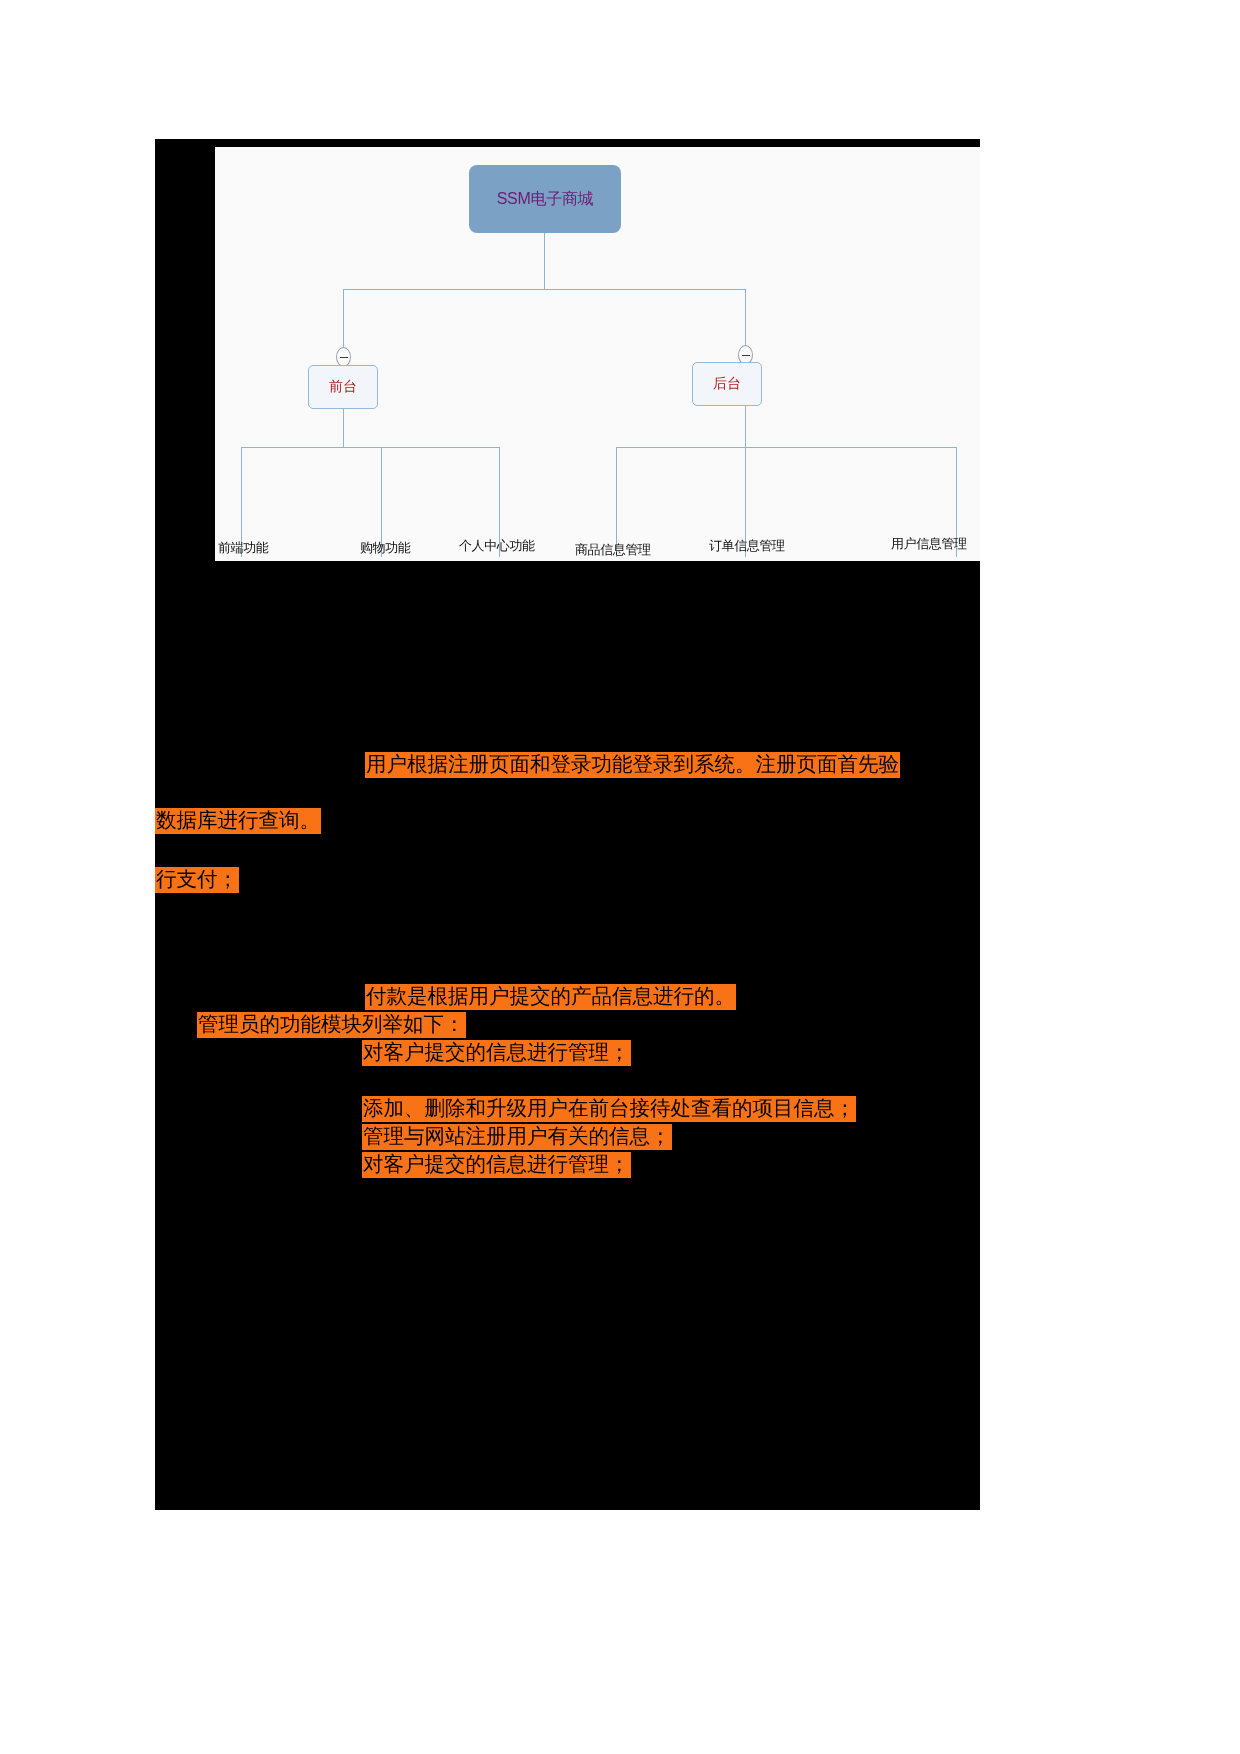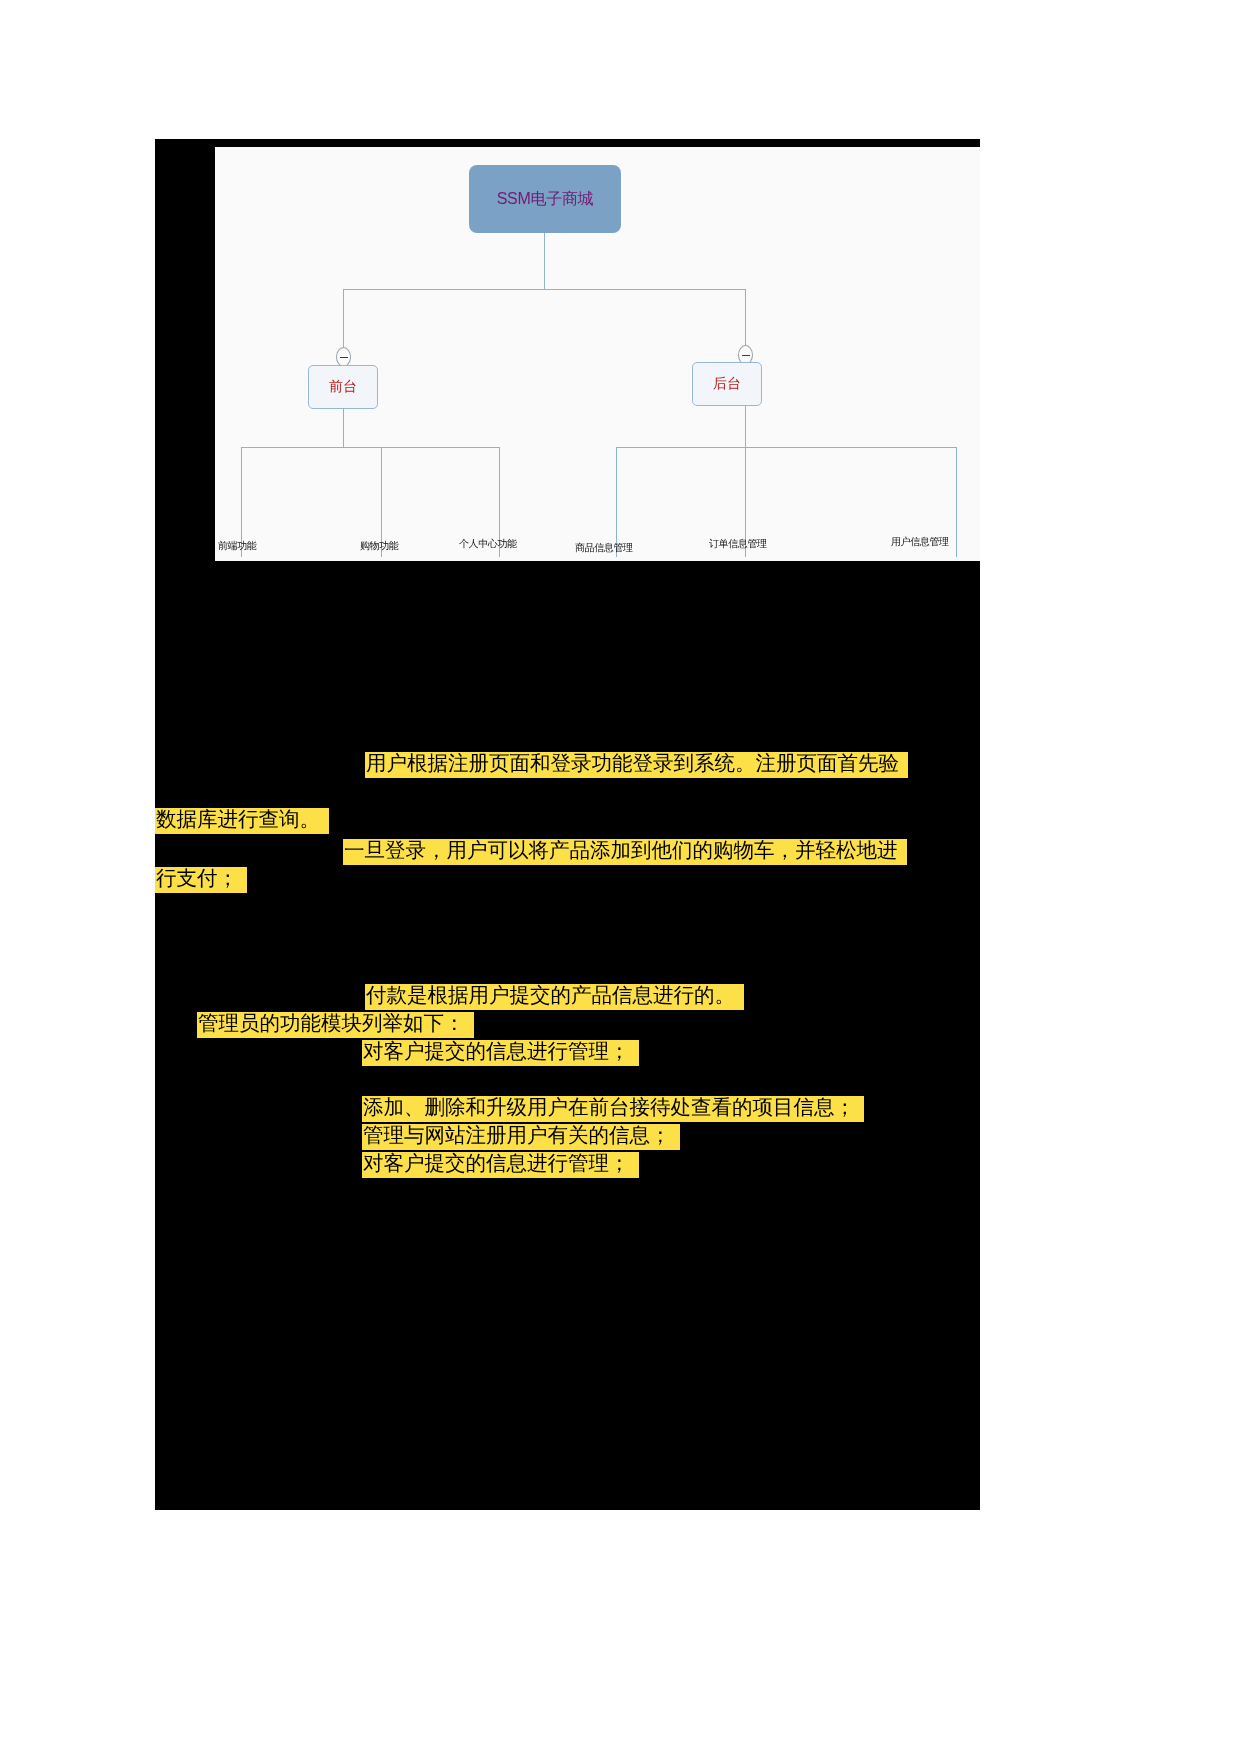--- a/index.html
+++ b/index.html
@@ -93,36 +93,36 @@
     left: 2.5px;
     top: 8.5px;
     width: 8px;
     height: 1.3px;
     background: #3b3b3b;
   }
 
   .leaf-label {
     position: absolute;
     font-family: "Liberation Sans", "DejaVu Sans", sans-serif;
-    font-size: 10px;
+    font-size: 13px;
     color: #111111;
     white-space: nowrap;
     letter-spacing: -0.4px;
   }
 
   
   .txt-line {
     position: absolute;
-    background: #fde047;
+    background: #f97316;
     color: #000000;
-    font-family: Liberation Mono, monospace;
+    font-family: Liberation Serif, serif;
     font-size: 20.5px;
     line-height: 23px;
     white-space: nowrap;
-    padding: 1px 9px 2px 1px;
+    padding: 1px 1px 2px 1px;
     letter-spacing: 0px;
   }
 </style>
 </head>
 <body>
 
 <div id="doc-canvas">
 
   <div id="diagram-panel">
 
@@ -158,21 +158,20 @@
     <div class="leaf-label" style="left:145px; top:392px;">购物功能</div>
     <div class="leaf-label" style="left:244px; top:390px;">个人中心功能</div>
     <div class="leaf-label" style="left:360px; top:394px;">商品信息管理</div>
     <div class="leaf-label" style="left:494px; top:390px;">订单信息管理</div>
     <div class="leaf-label" style="left:676px; top:388px;">用户信息管理</div>
   </div>
 
   <div class="txt-line" style="left:210px; top:613px;">用户根据注册页面和登录功能登录到系统。注册页面首先验</div>
   <div class="txt-line" style="left:0px;   top:669px;">数据库进行查询。</div>
 
-  <div class="txt-line" style="left:188px; top:700px;">一旦登录，用户可以将产品添加到他们的购物车，并轻松地进</div>
   <div class="txt-line" style="left:0px;   top:728px;">行支付；</div>
 
   <div class="txt-line" style="left:210px; top:845px;">付款是根据用户提交的产品信息进行的。</div>
 
   <div class="txt-line" style="left:42px; top:873px;">管理员的功能模块列举如下：</div>
 
   <div class="txt-line" style="left:207px; top:901px;">对客户提交的信息进行管理；</div>
   <div class="txt-line" style="left:207px; top:957px;">添加、删除和升级用户在前台接待处查看的项目信息；</div>
   <div class="txt-line" style="left:207px; top:985px;">管理与网站注册用户有关的信息；</div>
   <div class="txt-line" style="left:207px; top:1013px;">对客户提交的信息进行管理；</div>

